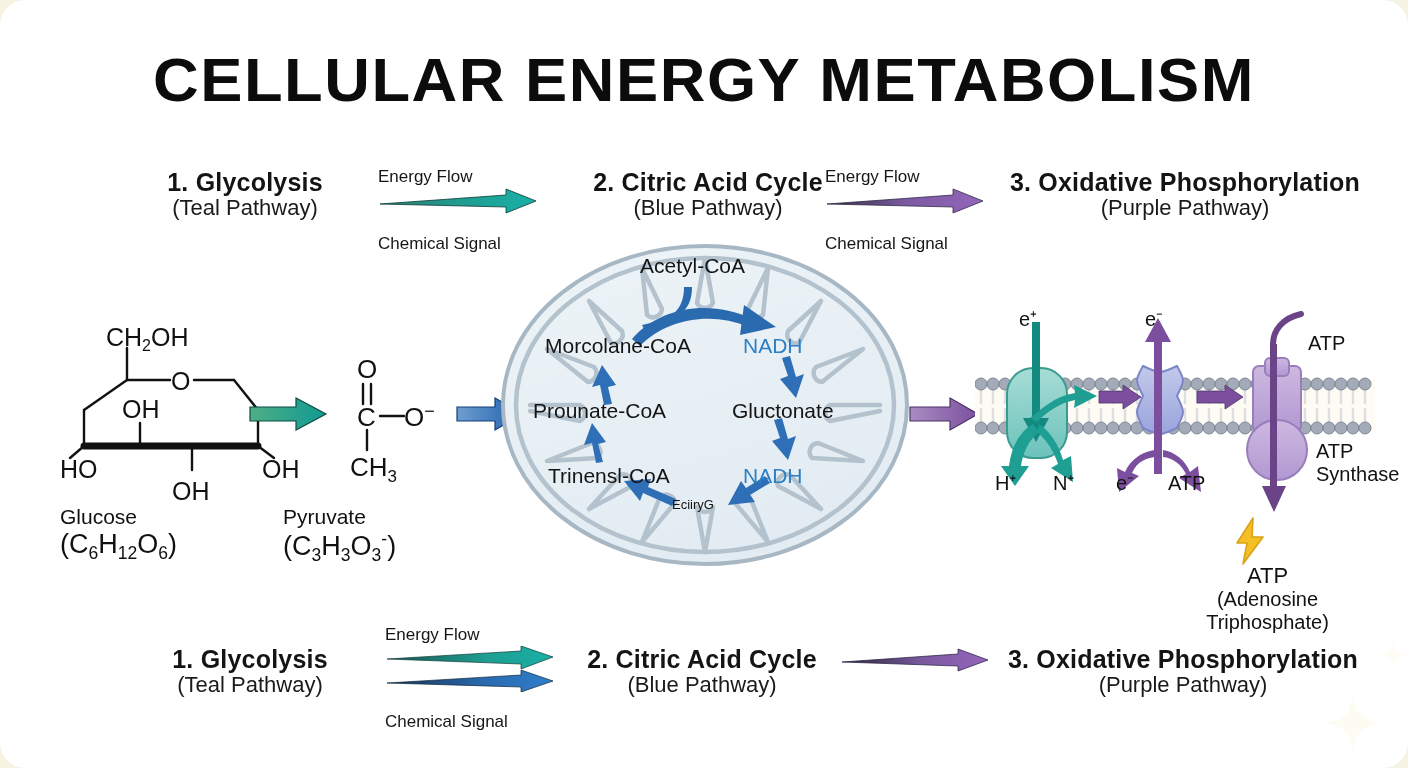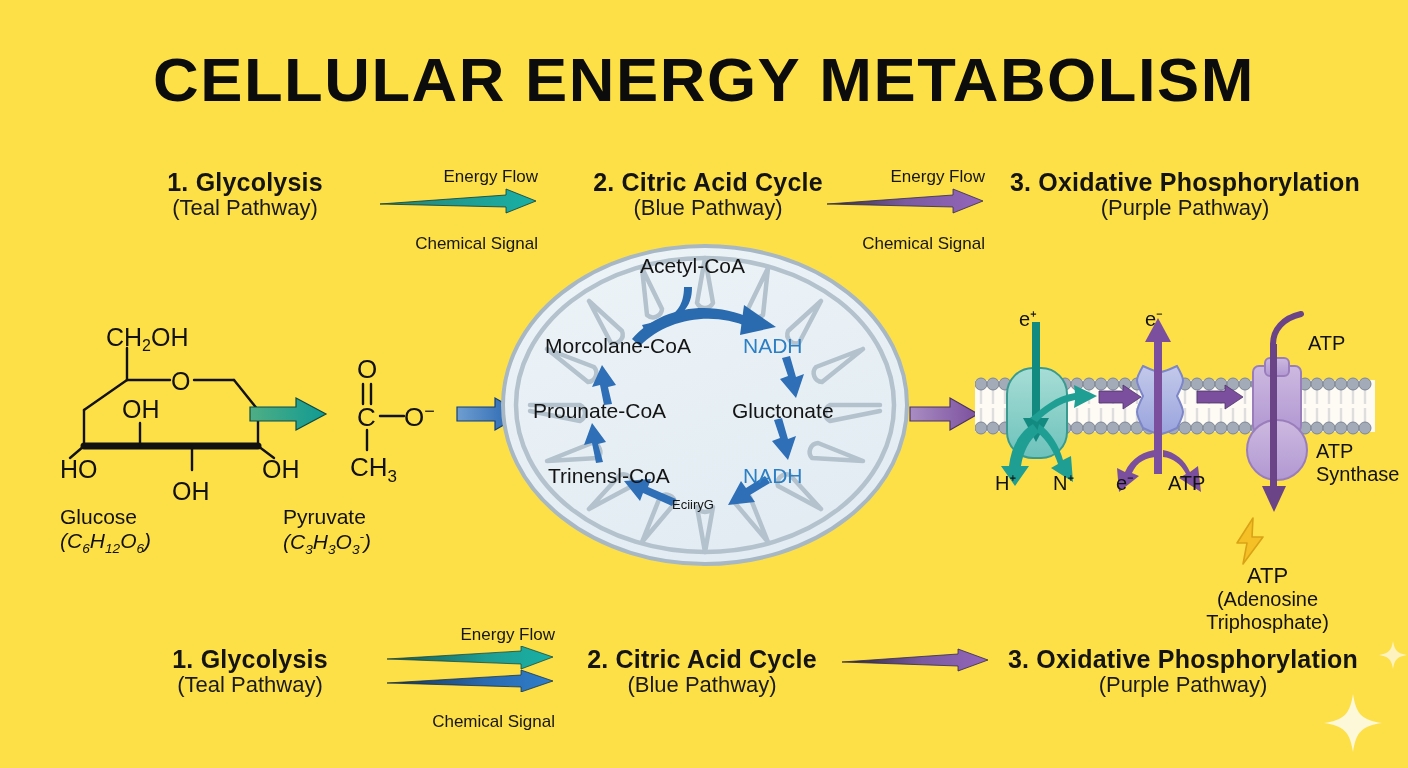--- a/index.html
+++ b/index.html
@@ -2,50 +2,50 @@
 <html><head>
 <meta charset="utf-8">
 <style>
   * { margin:0; padding:0; box-sizing:border-box; }
   html,body{
     width:1408px; height:768px; overflow:hidden;
     background:#f7f3e3;
     font-family:"Liberation Sans", sans-serif;
     color:#111;
   }
-  #stage{ position:relative; width:1408px; height:768px; background:#fde047; }
+  #stage{ position:relative; width:1408px; height:768px; background:#ffffff;border-radius:25px; }
 
   
   .sparkle{ position:absolute; pointer-events:none; }
   .sparkle svg{ display:block; }
 
   
   #title{
     position:absolute; left:0; top:44px; width:1408px; text-align:center;
     font-family:"Liberation Sans Narrow","Liberation Sans",sans-serif;
     font-weight:700; font-size:62px; letter-spacing:1.5px;
     color:#0c0c0c; transform:scaleX(1.02);
   }
 
   
   .stage-label{ position:absolute; text-align:center; line-height:1.12; }
   .stage-label .t1{ font-weight:700; font-size:25px; color:#141414;
         font-family:"Liberation Sans Narrow","Liberation Sans",sans-serif; letter-spacing:.2px;}
   .stage-label .t2{ font-weight:400; font-size:22px; color:#1a1a1a; }
 
-  .flowgroup{ position:absolute; text-align:right; }
+  .flowgroup{ position:absolute; text-align:left; }
   .flowgroup .cap{ font-size:17px; color:#161616; line-height:1.15;
         font-family:"Liberation Sans Narrow","Liberation Sans",sans-serif;}
   .flowgroup .cap.top{ margin-bottom:1px; }
   .flowgroup .cap.bot{ margin-top:16px; }
 
   
   .chem{ position:absolute; }
   .chem-caption{ position:absolute; text-align:left; line-height:1.14; font-size:21px; color:#111; }
-  .chem-caption .sub{ font-size:21px;font-style:italic; }
+  .chem-caption .sub{ font-size:27px; }
   sub{ font-size:.65em; }
   sup{ font-size:.65em; }
 
   
   #mito{ position:absolute; left:500px; top:243px; width:410px; height:325px; }
   .cyc-label{ position:absolute; font-size:21px; color:#141414; white-space:nowrap; line-height:1;}
   .cyc-label.nadh{ color:#2c7fc4; }
   .cyc-label.small{ font-size:13px; }
 
   

